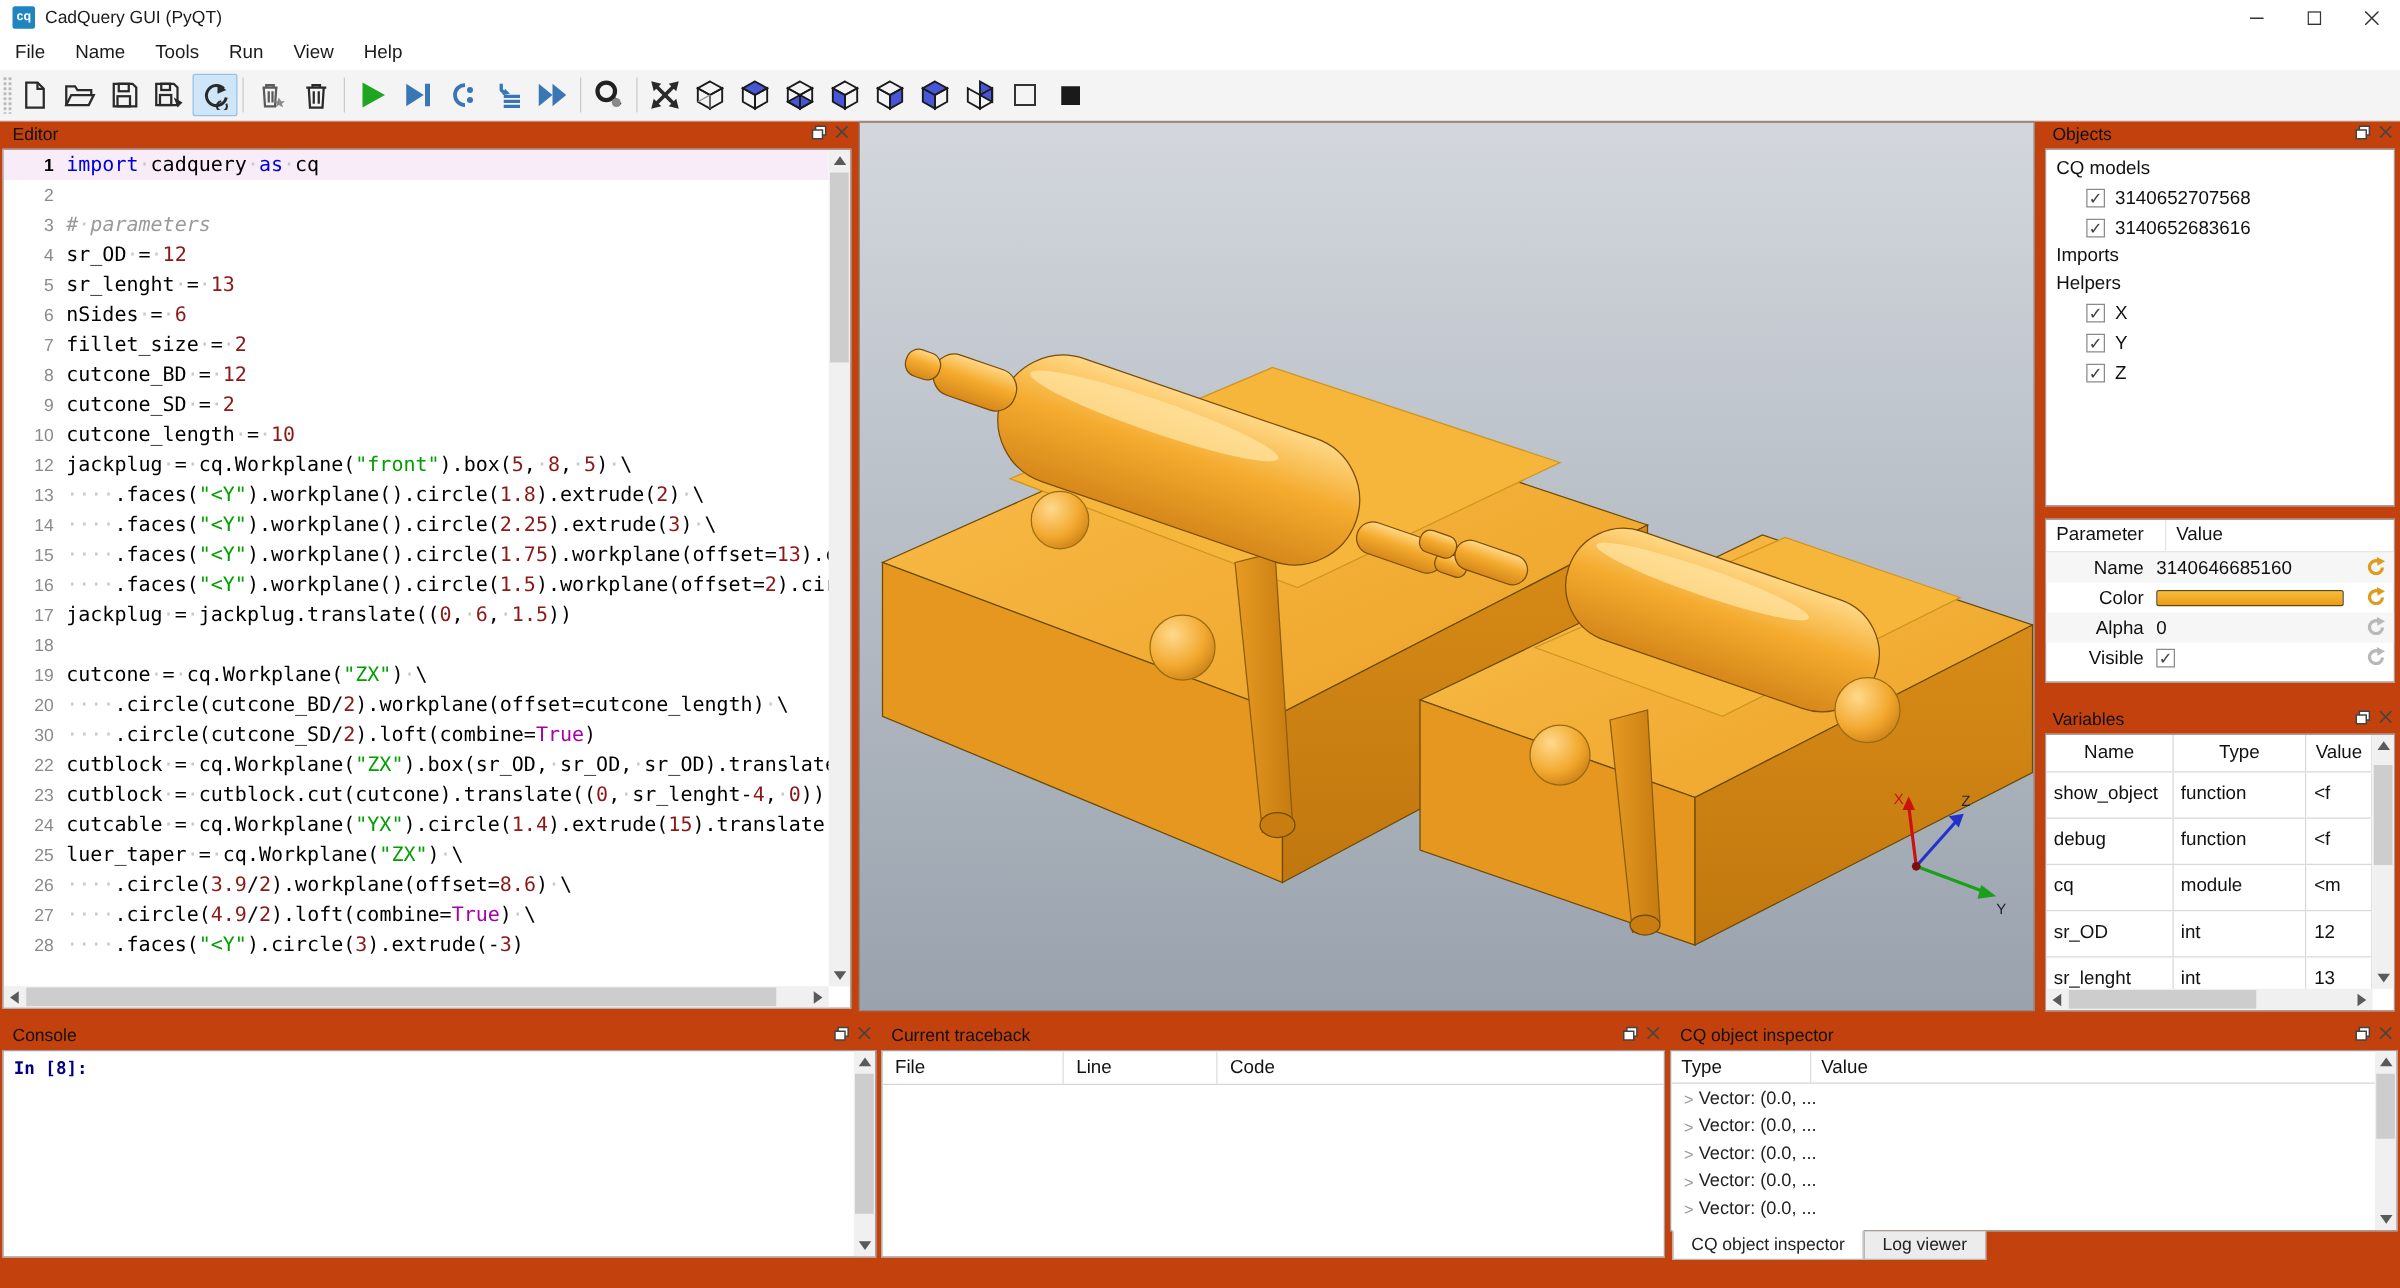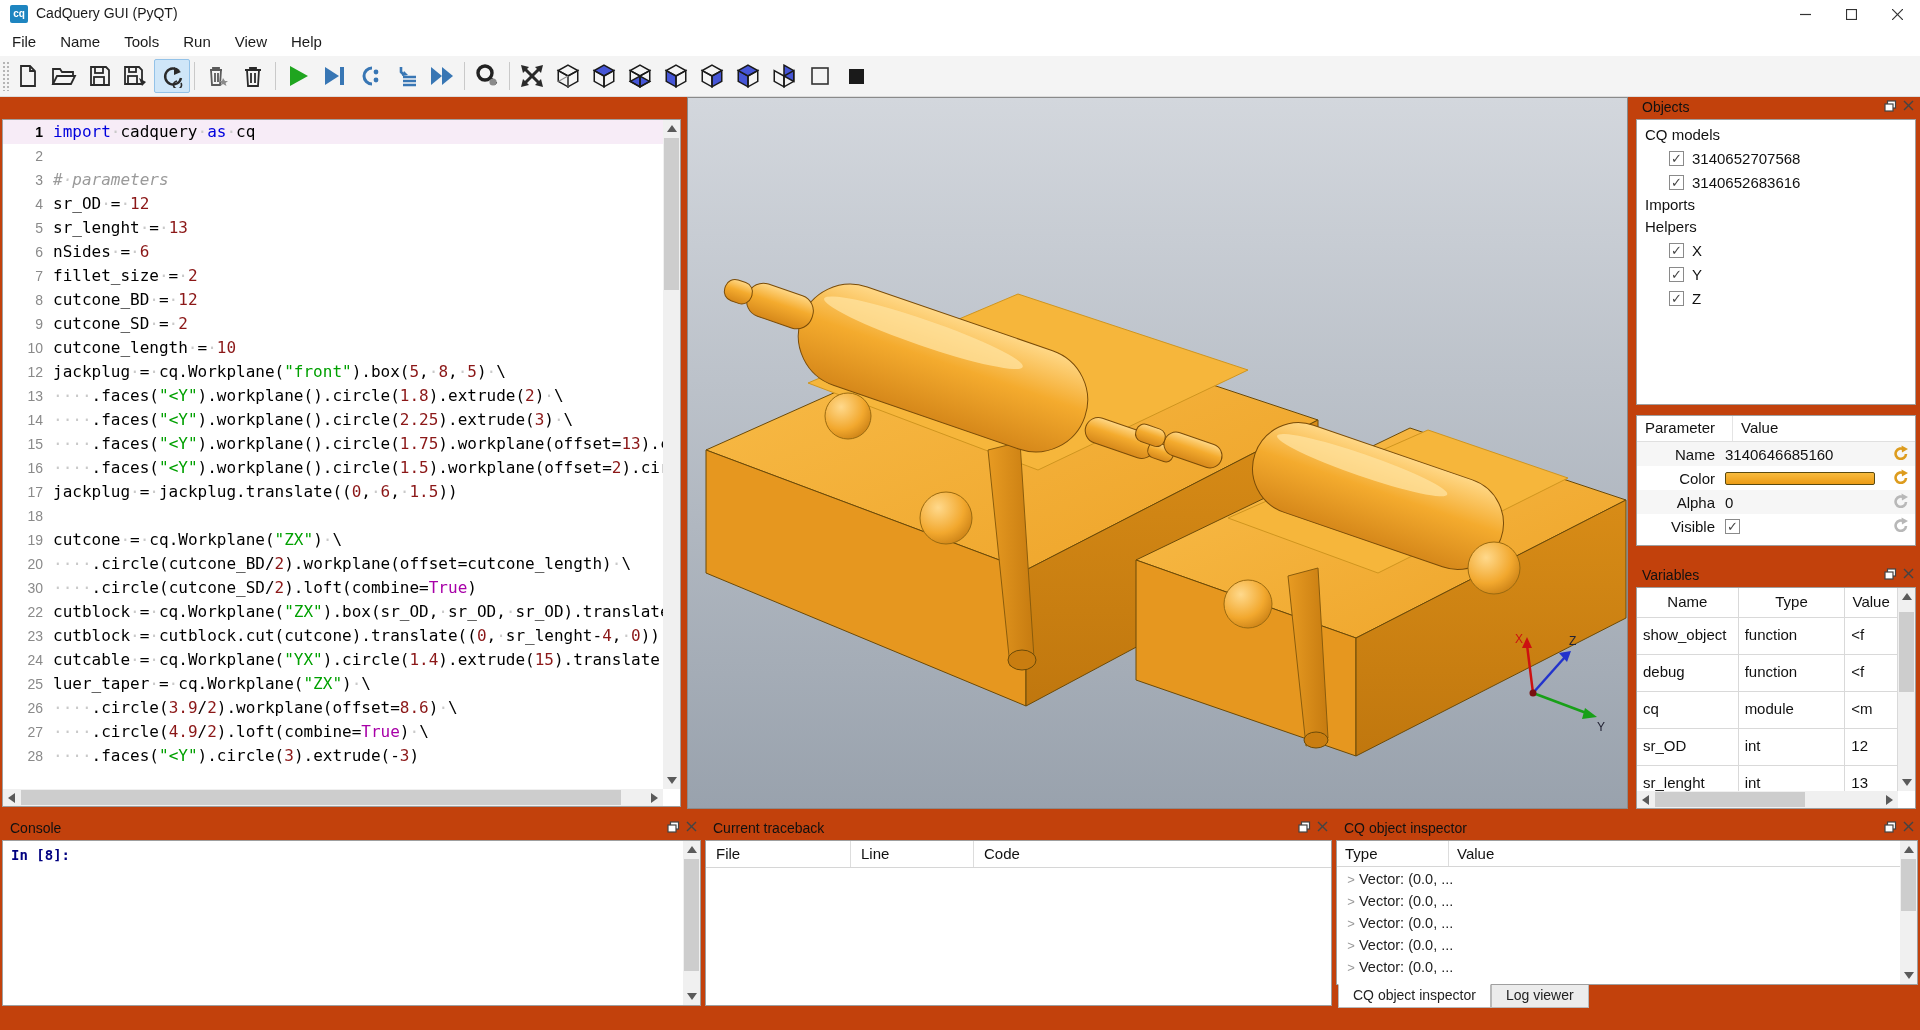--- a/index.html
+++ b/index.html
@@ -285,20 +285,33 @@
         <rect x="4" y="4" width="16" height="16"></rect>
         </svg>
     </div>
     <div class="tb-btn">
       <svg width="24" height="24">
         <rect x="5" y="5" width="15" height="15" fill="#1a1a1a"></rect>
         </svg>
     </div>
   </div>
 
+  <div class="panel-header" style="left:2px; top:97px; width:681px;">
+    <span class="ph-title">Editor</span>
+    <span class="ph-icons">
+      <svg width="13" height="12" fill="#fff" stroke="#444" stroke-width="1.2">
+          <rect x="3.5" y="1" width="8" height="7"></rect>
+          <rect x="1" y="4" width="8" height="7"></rect>
+        </svg>
+      <svg width="11" height="11" stroke="#444" stroke-width="1.4">
+          <line x1="1" y1="1" x2="10" y2="10"></line>
+          <line x1="10" y1="1" x2="1" y2="10"></line>
+        </svg>
+    </span>
+  </div>
   <div class="box" style="left:2px; top:119px; width:679px; height:688px;">
     <div id="ed-lines" style="position:absolute; left:0; top:0; right:17px; bottom:17px; overflow:hidden;">
         <div class="ed-line current"><span class="ed-num">1</span><span class="ed-code"><span class="kw">import</span><span class="ws">·</span>cadquery<span class="ws">·</span><span class="kw">as</span><span class="ws">·</span>cq</span></div>
         <div class="ed-line"><span class="ed-num">2</span><span class="ed-code"></span></div>
         <div class="ed-line"><span class="ed-num">3</span><span class="ed-code"><span class="com">#<span class="ws">·</span>parameters</span></span></div>
         <div class="ed-line"><span class="ed-num">4</span><span class="ed-code">sr_OD<span class="ws">·</span>=<span class="ws">·</span><span class="num">12</span></span></div>
         <div class="ed-line"><span class="ed-num">5</span><span class="ed-code">sr_lenght<span class="ws">·</span>=<span class="ws">·</span><span class="num">13</span></span></div>
         <div class="ed-line"><span class="ed-num">6</span><span class="ed-code">nSides<span class="ws">·</span>=<span class="ws">·</span><span class="num">6</span></span></div>
         <div class="ed-line"><span class="ed-num">7</span><span class="ed-code">fillet_size<span class="ws">·</span>=<span class="ws">·</span><span class="num">2</span></span></div>
         <div class="ed-line"><span class="ed-num">8</span><span class="ed-code">cutcone_BD<span class="ws">·</span>=<span class="ws">·</span><span class="num">12</span></span></div>

